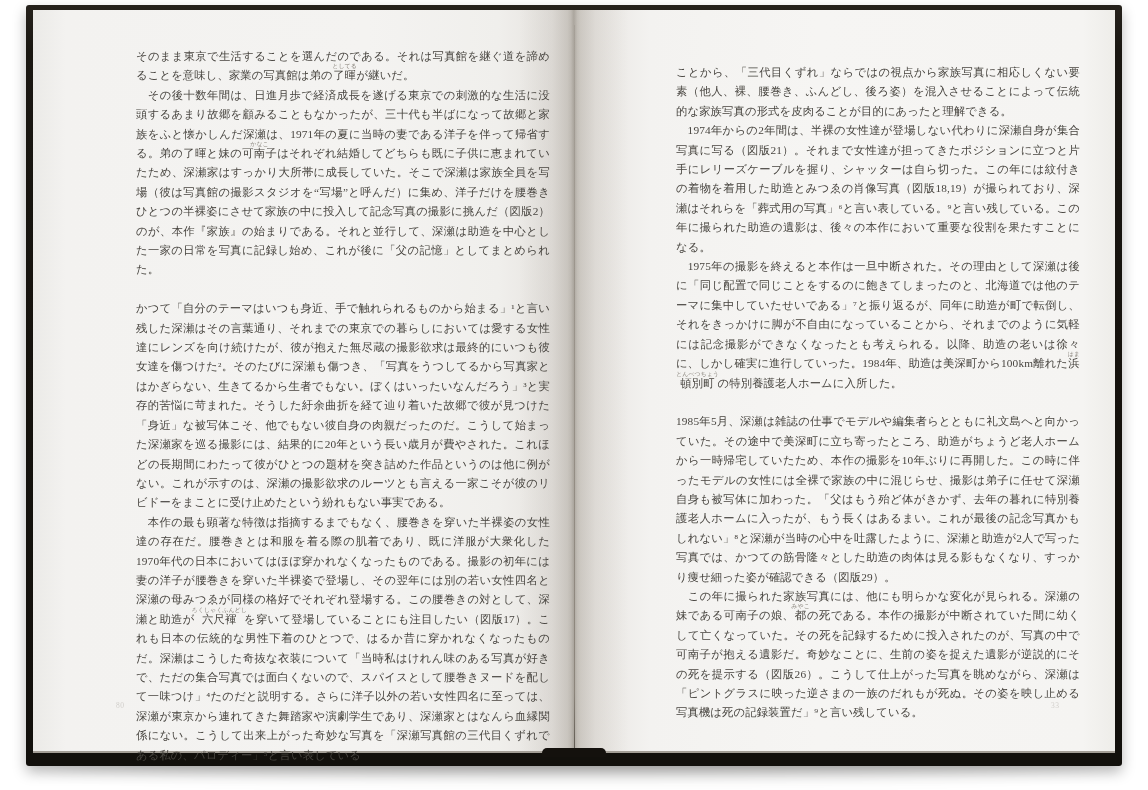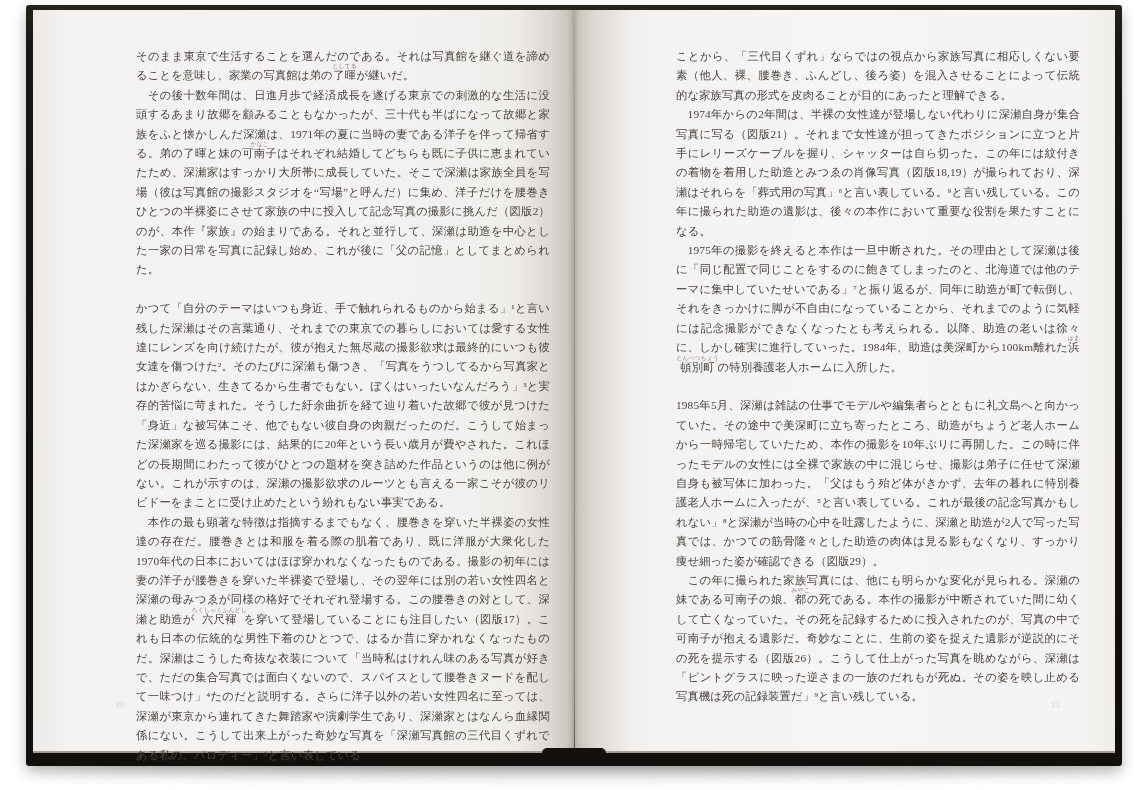--- a/index.html
+++ b/index.html
@@ -63,21 +63,21 @@
   }
   
   .text-col{
     position:absolute;top:47px;
     color:#47443f;
     font-size:11.3px;line-height:19.4px;
     text-align:justify;text-align-last:left;
     letter-spacing:0.15px;
   }
   .text-col.left{left:136px;width:414px;}
-  .text-col.right{left:676px;width:404px;}
+  .text-col.right{left:676px;width:404px;margin-top:16px;}
   .para{margin:0;padding:0;}
   .para.section-start{margin-top:19.4px;}
   ruby{ruby-align:center;}
   rt{font-size:6px;color:#8a857d;letter-spacing:0;}
   .page-number{
     position:absolute;top:701px;
     font-size:7.5px;color:#b5b1ab;letter-spacing:0.5px;opacity:0.55;
   }
   .page-number.left-num{left:116px;}
   .page-number.right-num{left:1051px;}
@@ -103,20 +103,20 @@
     <p class="para">そのまま東京で生活することを選んだのである。それは写真館を継ぐ道を諦めることを意味し、家業の写真館は弟の<ruby>了暉<rt>としてる</rt></ruby>が継いだ。</p>
     <p class="para">　その後十数年間は、日進月歩で経済成長を遂げる東京での刺激的な生活に没頭するあまり故郷を顧みることもなかったが、三十代も半ばになって故郷と家族をふと懐かしんだ深瀬は、1971年の夏に当時の妻である洋子を伴って帰省する。弟の了暉と妹の<ruby>可南子<rt>かなこ</rt></ruby>はそれぞれ結婚してどちらも既に子供に恵まれていたため、深瀬家はすっかり大所帯に成長していた。そこで深瀬は家族全員を写場（彼は写真館の撮影スタジオを“写場”と呼んだ）に集め、洋子だけを腰巻きひとつの半裸姿にさせて家族の中に投入して記念写真の撮影に挑んだ（図版2）のが、本作『家族』の始まりである。それと並行して、深瀬は助造を中心とした一家の日常を写真に記録し始め、これが後に「父の記憶」としてまとめられた。</p>
     <p class="para section-start">かつて「自分のテーマはいつも身近、手で触れられるものから始まる」¹と言い残した深瀬はその言葉通り、それまでの東京での暮らしにおいては愛する女性達にレンズを向け続けたが、彼が抱えた無尽蔵の撮影欲求は最終的にいつも彼女達を傷つけた²。そのたびに深瀬も傷つき、「写真をうつしてるから写真家とはかぎらない、生きてるから生者でもない。ぼくはいったいなんだろう」³と実存的苦悩に苛まれた。そうした紆余曲折を経て辿り着いた故郷で彼が見つけた「身近」な被写体こそ、他でもない彼自身の肉親だったのだ。こうして始まった深瀬家を巡る撮影には、結果的に20年という長い歳月が費やされた。これほどの長期間にわたって彼がひとつの題材を突き詰めた作品というのは他に例がない。これが示すのは、深瀬の撮影欲求のルーツとも言える一家こそが彼のリビドーをまことに受け止めたという紛れもない事実である。</p>
     <p class="para">　本作の最も顕著な特徴は指摘するまでもなく、腰巻きを穿いた半裸姿の女性達の存在だ。腰巻きとは和服を着る際の肌着であり、既に洋服が大衆化した1970年代の日本においてはほぼ穿かれなくなったものである。撮影の初年には妻の洋子が腰巻きを穿いた半裸姿で登場し、その翌年には別の若い女性四名と深瀬の母みつゑが同様の格好でそれぞれ登場する。この腰巻きの対として、深瀬と助造が<ruby>六尺褌<rt>ろくしゃくふんどし</rt></ruby>を穿いて登場していることにも注目したい（図版17）。これも日本の伝統的な男性下着のひとつで、はるか昔に穿かれなくなったものだ。深瀬はこうした奇抜な衣装について「当時私はけれん味のある写真が好きで、ただの集合写真では面白くないので、スパイスとして腰巻きヌードを配して一味つけ」⁴たのだと説明する。さらに洋子以外の若い女性四名に至っては、深瀬が東京から連れてきた舞踏家や演劇学生であり、深瀬家とはなんら血縁関係にない。こうして出来上がった奇妙な写真を「深瀬写真館の三代目くずれである私の、パロディー」⁵と言い表している</p>
   </div>
 
   <div class="text-col right" id="right-col">
     <p class="para">ことから、「三代目くずれ」ならではの視点から家族写真に相応しくない要素（他人、裸、腰巻き、ふんどし、後ろ姿）を混入させることによって伝統的な家族写真の形式を皮肉ることが目的にあったと理解できる。</p>
     <p class="para">　1974年からの2年間は、半裸の女性達が登場しない代わりに深瀬自身が集合写真に写る（図版21）。それまで女性達が担ってきたポジションに立つと片手にレリーズケーブルを握り、シャッターは自ら切った。この年には紋付きの着物を着用した助造とみつゑの肖像写真（図版18,19）が撮られており、深瀬はそれらを「葬式用の写真」⁶と言い表している。⁹と言い残している。この年に撮られた助造の遺影は、後々の本作において重要な役割を果たすことになる。</p>
     <p class="para">　1975年の撮影を終えると本作は一旦中断された。その理由として深瀬は後に「同じ配置で同じことをするのに飽きてしまったのと、北海道では他のテーマに集中していたせいである」⁷と振り返るが、同年に助造が町で転倒し、それをきっかけに脚が不自由になっていることから、それまでのように気軽には記念撮影ができなくなったとも考えられる。以降、助造の老いは徐々に、しかし確実に進行していった。1984年、助造は美深町から100km離れた<ruby>浜頓別町<rt>はまとんべつちょう</rt></ruby>の特別養護老人ホームに入所した。</p>
-    <p class="para section-start">1985年5月、深瀬は雑誌の仕事でモデルや編集者らとともに礼文島へと向かっていた。その途中で美深町に立ち寄ったところ、助造がちょうど老人ホームから一時帰宅していたため、本作の撮影を10年ぶりに再開した。この時に伴ったモデルの女性には全裸で家族の中に混じらせ、撮影は弟子に任せて深瀬自身も被写体に加わった。「父はもう殆ど体がきかず、去年の暮れに特別養護老人ホームに入ったが、⁵と言い表している。これが最後の記念写真かもしれない」⁸と深瀬が当時の心中を吐露したように、深瀬と助造が2人で写った写真では、かつての筋骨隆々とした助造の肉体は見る影もなくなり、すっかり痩せ細った姿が確認できる（図版29）。</p>
+    <p class="para section-start">1985年5月、深瀬は雑誌の仕事でモデルや編集者らとともに礼文島へと向かっていた。その途中で美深町に立ち寄ったところ、助造がちょうど老人ホームから一時帰宅していたため、本作の撮影を10年ぶりに再開した。この時に伴ったモデルの女性には全裸で家族の中に混じらせ、撮影は弟子に任せて深瀬自身も被写体に加わった。「父はもう殆ど体がきかず、去年の暮れに特別養護老人ホームに入ったが、もう長くはあるまい。これが最後の記念写真かもしれない」⁸と深瀬が当時の心中を吐露したように、深瀬と助造が2人で写った写真では、かつての筋骨隆々とした助造の肉体は見る影もなくなり、すっかり痩せ細った姿が確認できる（図版29）。</p>
     <p class="para">　この年に撮られた家族写真には、他にも明らかな変化が見られる。深瀬の妹である可南子の娘、<ruby>都<rt>みやこ</rt></ruby>の死である。本作の撮影が中断されていた間に幼くして亡くなっていた。その死を記録するために投入されたのが、写真の中で可南子が抱える遺影だ。奇妙なことに、生前の姿を捉えた遺影が逆説的にその死を提示する（図版26）。こうして仕上がった写真を眺めながら、深瀬は「ピントグラスに映った逆さまの一族のだれもが死ぬ。その姿を映し止める写真機は死の記録装置だ」⁹と言い残している。</p>
   </div>
 
   <div class="page-number left-num">80</div>
   <div class="page-number right-num">33</div>
 
 </div>
 
 </body></html>

